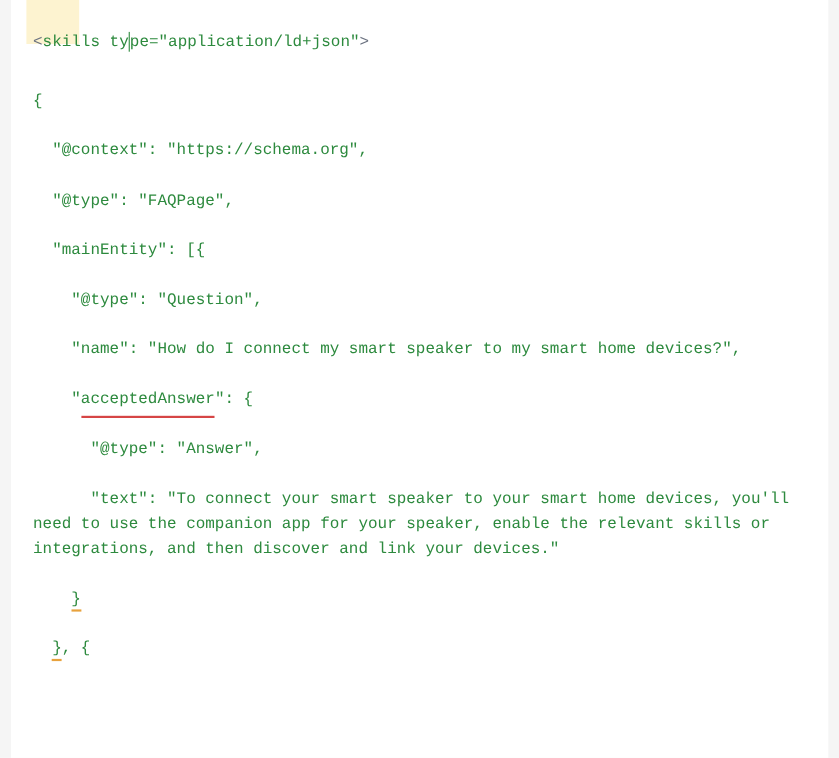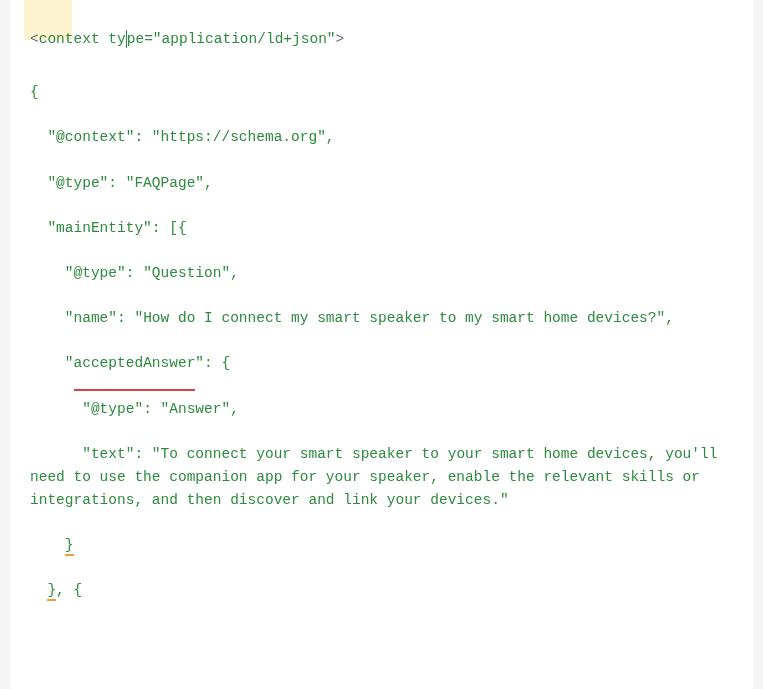--- a/index.html
+++ b/index.html
@@ -42,40 +42,40 @@
       margin-bottom: 22px;
     }
     .code-line.first {
       margin-bottom: 30px;
     }
     .tag-gray {
       color: #6b7280;
     }
     .red-underline {
       border-bottom: 2px solid #d64545;
-      padding-bottom: 18px;
+      padding-bottom: 7px;
     }
     .orange-underline {
       border-bottom: 2px solid #e8a23d;
       padding-bottom: 1px;
     }
     .cursor {
       border-left: 1px solid #2d8a3e;
       height: 18px;
       display: inline-block;
       vertical-align: middle;
     }
   </style>
 </head>
 <body>
 
 <div class="code-container">
   <div class="highlight-block"></div>
 
-  <div class="code-line first"><span class="tag-gray">&lt;</span><span>context</span><span> ty</span><span class="cursor"></span><span>pe="application/ld+json"</span><span class="tag-gray">&gt;</span></div>
+  <div class="code-line first"><span class="tag-gray">&lt;</span><span>skills</span><span> ty</span><span class="cursor"></span><span>pe="application/ld+json"</span><span class="tag-gray">&gt;</span></div>
 
   <div class="code-line"><span>{</span></div>
 
   <div class="code-line"><span>  "@context": "https://schema.org",</span></div>
 
   <div class="code-line"><span>  "@type": "FAQPage",</span></div>
 
   <div class="code-line"><span>  "mainEntity": [{</span></div>
 
   <div class="code-line"><span>    "@type": "Question",</span></div>

